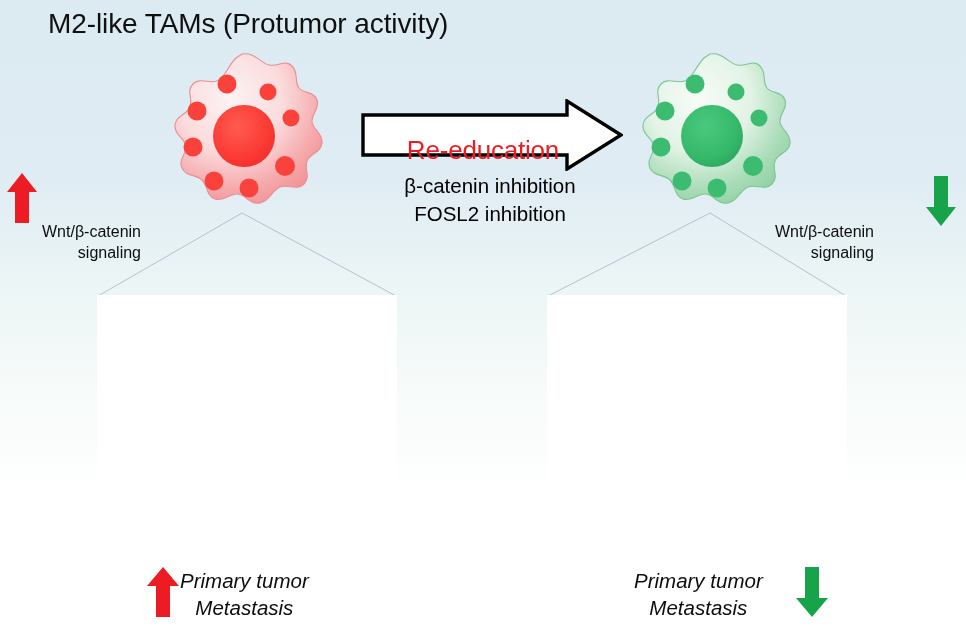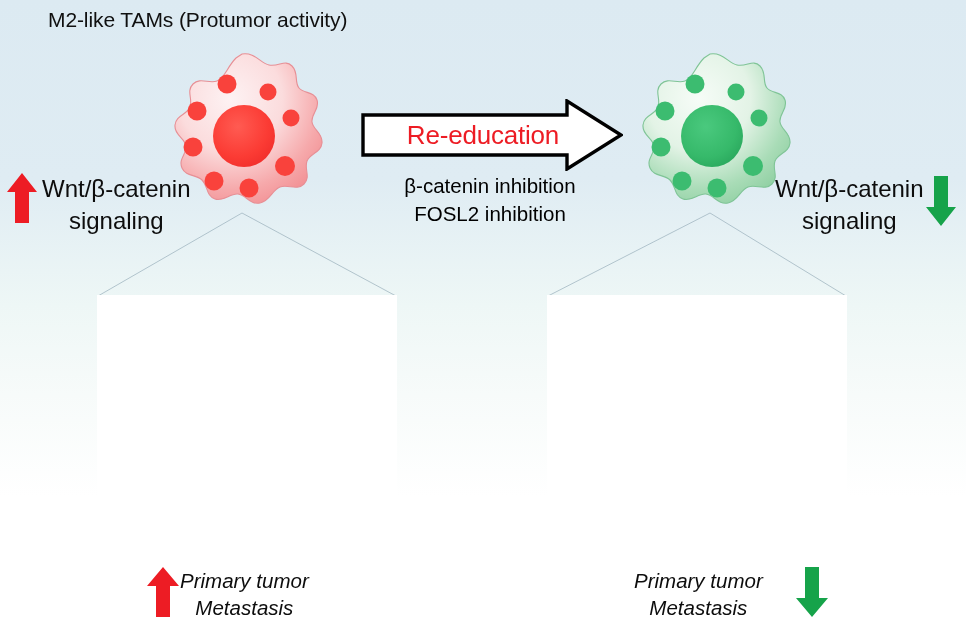--- a/index.html
+++ b/index.html
@@ -6,49 +6,49 @@
   body{
     width:966px;height:637px;overflow:hidden;
     font-family:"Liberation Sans", sans-serif;
     background:linear-gradient(180deg,#dceaf2 0%,#dfecf3 28%,#eef7f6 48%,#f7fbfa 62%,#ffffff 78%,#ffffff 100%);
     position:relative;
   }
   .stage{position:absolute;inset:0;}
 
   
   .col-title{
-    position:absolute;top:8px;font-size:21px;color:#101010;
+    position:absolute;top:8px;font-size:28px;color:#101010;
     letter-spacing:-0.1px;white-space:nowrap;
   }
   #title-left{left:48px;}
   #title-right{left:553px;}
 
   
   .sig-label{
-    position:absolute;font-size:24px;color:#0d0d0d;line-height:1.32;
-    text-align:center;white-space:nowrap;
+    position:absolute;font-size:16px;color:#0d0d0d;line-height:1.32;
+    text-align:right;white-space:nowrap;margin-top:48px;
   }
   #sig-left{left:42px;top:173px;}
   #sig-right{left:775px;top:173px;}
 
   
   .outcome{
     position:absolute;font-size:20.5px;color:#0d0d0d;line-height:1.33;
     text-align:center;white-space:nowrap;font-style:italic;
   }
   #outcome-left{left:180px;top:567px;}
   #outcome-right{left:634px;top:567px;}
 
   
   .fatarrow{position:absolute;}
 
   
   #reedu-arrow{left:361px;top:99px;width:262px;height:72px;}
   #reedu-label{
-    position:absolute;left:383px;top:109px;width:200px;height:52px;
+    position:absolute;left:383px;top:124px;width:200px;height:52px;
     display:flex;align-items:center;justify-content:center;
     font-size:26px;color:#ed1c24;letter-spacing:-0.2px;white-space:nowrap;
   }
   
   #treatment-list{
     position:absolute;left:330px;top:172px;width:320px;
     text-align:center;font-size:20.5px;line-height:1.36;color:#000000;
   }
 
   

